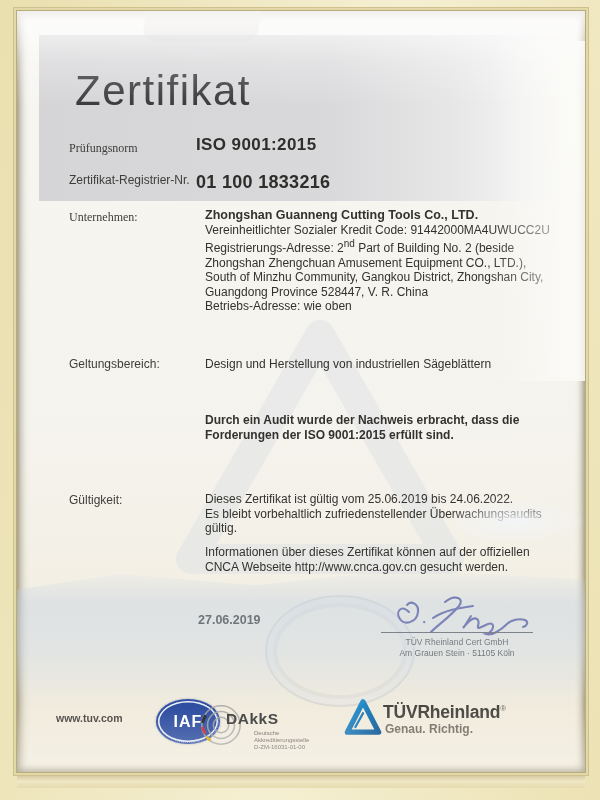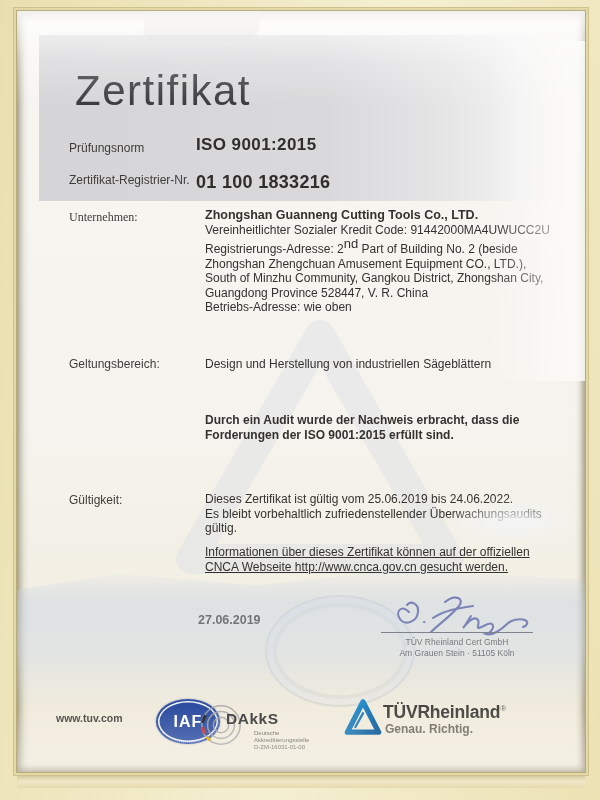--- a/index.html
+++ b/index.html
@@ -32,21 +32,21 @@
     position:absolute; left:58px; top:56px; font-size:42px; font-weight:500;
     color:#3a3a3c; letter-spacing:1.5px;
   }
   .lbl{ position:absolute; left:52px; font-size:12px; color:#3e3d3a; }
   .val{ position:absolute; left:179px; color:#2f2e2b; }
   .iso-val{ top:124px; font-size:17px; font-weight:700; letter-spacing:.4px; }
   .reg-val{ top:161px; font-size:18px; font-weight:700; letter-spacing:.3px; }
   .block{ position:absolute; left:179px; width:382px; font-size:12px; line-height:14.5px; color:#33322f;margin-left:9px; }
   .block .ln{ white-space:nowrap; }
   .bold-name{ font-weight:700; font-size:12.5px; }
-  sup.sm{ vertical-align:super; font-size:13px; }
+  sup.sm{ vertical-align:super; font-size:10px; }
 
   
   .wm{ position:absolute; left:138px; top:296px; opacity:.5; }
   .seal{
     position:absolute; left:248px; top:584px; width:150px; height:112px; border-radius:50%;
     border:2px solid rgba(150,160,178,.22);
     box-shadow:inset 0 0 0 6px rgba(255,255,255,.25), inset 0 0 0 10px rgba(150,160,178,.12);
   }
 
   
@@ -102,21 +102,21 @@
 
       <div class="band"></div>
 
       <svg class="wm" width="330" height="280" viewBox="0 0 330 280">
         <path d="M165 28 L36 252 L294 252 Z" fill="none" stroke="#dfe2e6" stroke-width="30" stroke-linejoin="round"></path>
       </svg>
       <div class="seal"></div>
 
       <div class="title">Zertifikat</div>
 
-      <div class="lbl" style="top:130px;">Prüfungsnorm</div>
+      <div class="lbl" style="top:130px;font-family:Liberation Serif, serif;">Prüfungsnorm</div>
       <div class="val iso-val">ISO 9001:2015</div>
 
       <div class="lbl" style="top:162px;">Zertifikat-Registrier-Nr.</div>
       <div class="val reg-val">01 100 1833216</div>
 
       <div class="lbl" style="top:199px;font-family:Liberation Serif, serif;">Unternehmen:</div>
       <div class="block" style="top:197px;">
         <div class="ln bold-name">Zhongshan Guanneng Cutting Tools Co., LTD.</div>
         <div class="ln">Vereinheitlichter Sozialer Kredit Code: 91442000MA4UWUCC2U</div>
         <div class="ln"><span>Registrierungs-Adresse: 2</span><sup class="sm">nd</sup><span> Part of Building No. 2 (beside</span></div>
@@ -136,21 +136,21 @@
         <div class="ln">Forderungen der ISO 9001:2015 erfüllt sind.</div>
       </div>
 
       <div class="lbl" style="top:482px;">Gültigkeit:</div>
       <div class="block" style="top:481px;">
         <div class="ln">Dieses Zertifikat ist gültig vom 25.06.2019 bis 24.06.2022.</div>
         <div class="ln">Es bleibt vorbehaltlich zufriedenstellender Überwachungsaudits</div>
         <div class="ln">gültig.</div>
       </div>
 
-      <div class="block" style="top:534px;text-decoration:underline;">
+      <div class="block" style="top:534px;">
         <div class="ln">Informationen über dieses Zertifikat können auf der offiziellen</div>
         <div class="ln">CNCA Webseite http://www.cnca.gov.cn gesucht werden.</div>
       </div>
 
       <div class="date">27.06.2019</div>
 
       <svg class="sig-svg" width="150" height="44" viewBox="0 0 150 44">
         <g fill="none" stroke="#3c3f93" stroke-width="2.1" stroke-linecap="round" opacity=".92">
           <path d="M16 18 C8 10 2 18 7 25 C12 32 24 28 25 18 C26 10 18 6 14 11"></path>
           <path d="M31 28 l0.3 0.1"></path>

